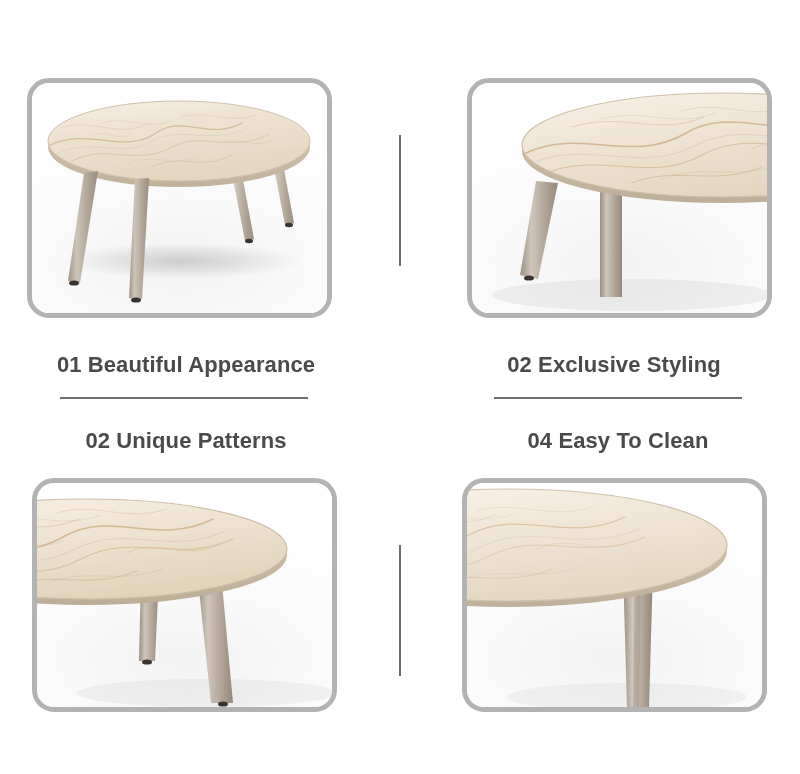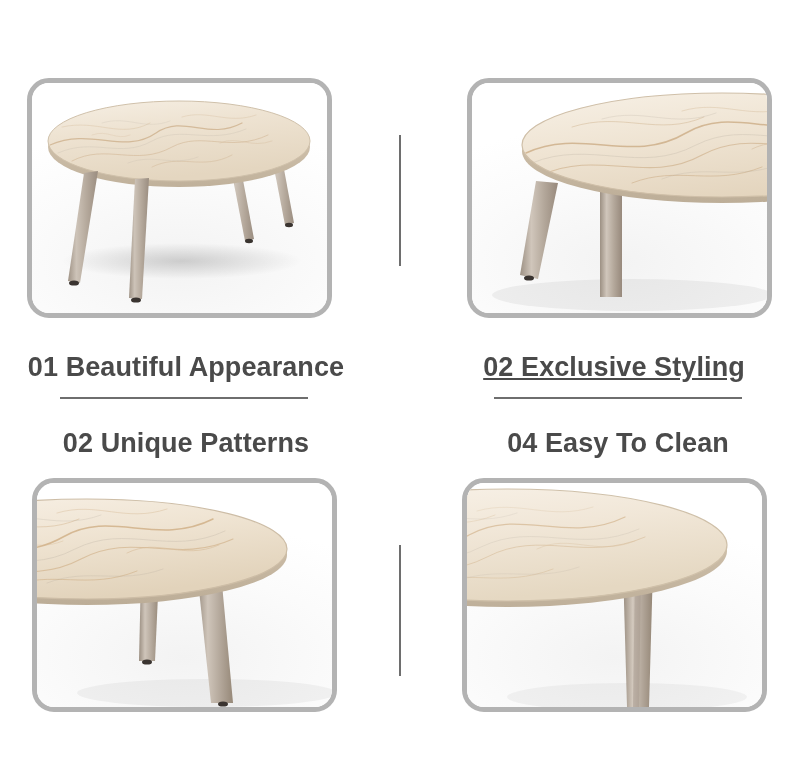--- a/index.html
+++ b/index.html
@@ -45,28 +45,28 @@
     overflow: hidden;
   }
 
   
   .stage svg { display: block; width: 100%; height: 100%; }
 
   
   .caption {
     position: absolute;
     text-align: center;
-    font-size: 27px;
+    font-size: 22px;
     font-weight: bold;
     letter-spacing: 0.1px;
     color: #4a4a4a;
     white-space: nowrap;
   }
   .caption.c1 { left: 0;   top: 352px; width: 372px; }
-  .caption.c2 { left: 428px; top: 352px; width: 372px; text-decoration: underline; }
+  .caption.c2 { left: 428px; top: 352px; width: 372px; }
   .caption.c3 { left: 0;   top: 428px; width: 372px; }
   .caption.c4 { left: 432px; top: 428px; width: 372px; }
 
   
   .hrule {
     position: absolute;
     height: 2px;
     background: #6e6e6e;
     top: 397px;
   }

